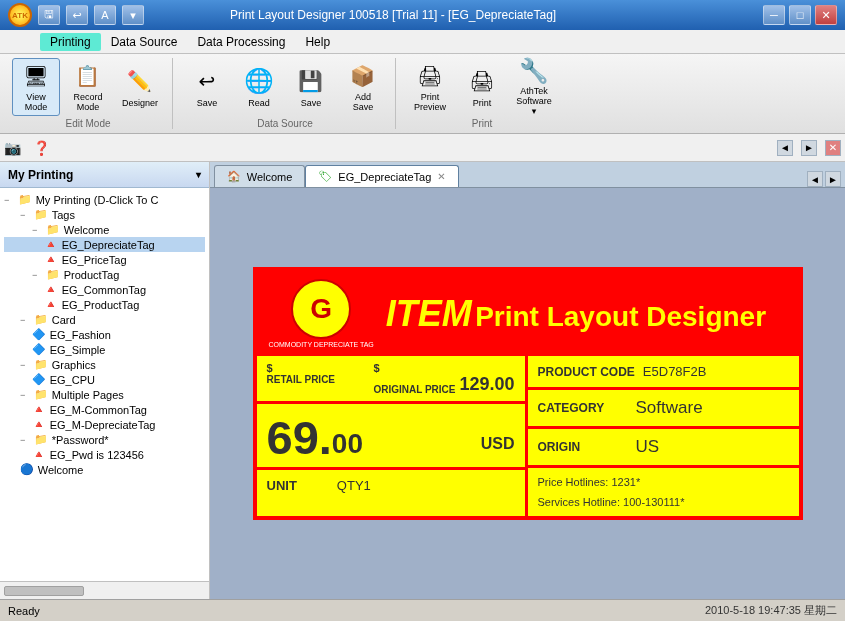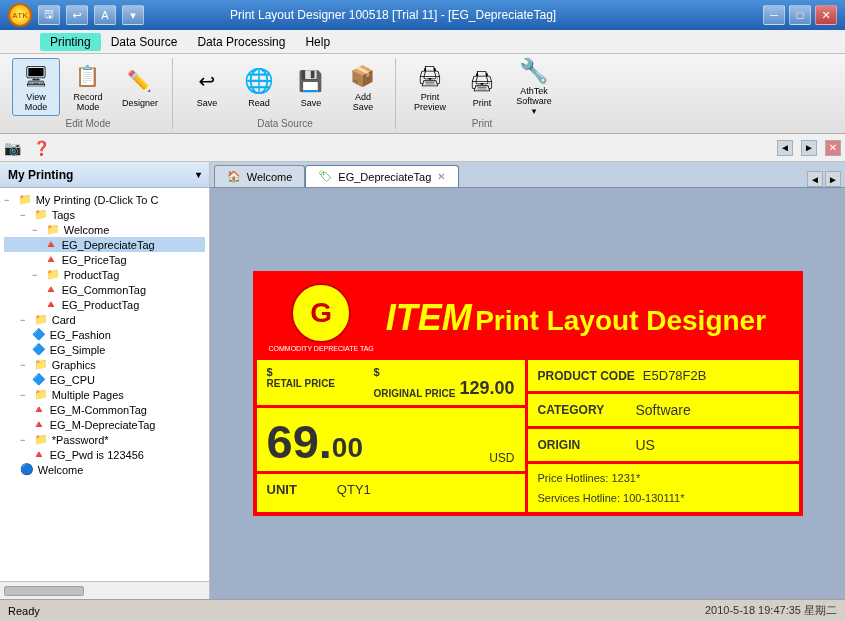--- a/index.html
+++ b/index.html
@@ -93,21 +93,21 @@
     .main-price-num { font-size: 47px; font-weight: bold; color: #333; line-height: 1; }
     .main-price-dec { font-size: 28px; font-weight: bold; color: #333; align-self: flex-start; margin-top: 14px; text-align: right; }
     .main-price-usd { font-size: 14px; font-weight: bold; color: #333; margin-left: 8px; }
     .tag-unit { display: flex; padding: 8px 10px; align-items: center; text-align: center; }
     .unit-label { font-size: 13px; font-weight: bold; color: #333; }
     .unit-value { font-size: 13px; color: #333; margin-left: 40px; }
     .tag-right { display: flex; flex-direction: column; }
     .tag-right-cell { padding: 8px 10px; border-bottom: 3px solid red; display: flex; align-items: center; gap: 8px; }
     .tag-right-cell:last-child { border-bottom: none; }
     .cell-label { font-size: 12px; font-weight: bold; color: #333; min-width: 90px; }
-    .cell-value { font-size: 14px; color: #333; }
+    .cell-value { font-size: 17px; color: #333; }
     .footer-text { font-size: 11px; color: #333; }
 
     
     .status-bar { height: 22px; background: #d4d0c8; border-top: 1px solid #a0a0a0; display: flex; align-items: center; justify-content: space-between; padding: 0 8px; font-size: 11px; }
     .status-right { color: #333; margin-left: 40px; }
 
     
     .tab-nav { display: flex; align-items: center; margin-left: auto; gap: 2px; }
     .nav-arrow { width: 16px; height: 16px; display: flex; align-items: center; justify-content: center; font-size: 10px; cursor: pointer; background: #d0d8e0; border: 1px solid #a0b0c0; }
   </style>
@@ -364,21 +364,21 @@
                 <div style="display:flex;align-items:flex-end;gap:4px;">
                   <span class="price-label">ORIGINAL PRICE</span>
                   <span class="orig-price">129.00</span>
                 </div>
               </div>
             </div>
 
             <div class="tag-main-price">
               <span class="main-price-num">69.</span>
               <span class="main-price-dec">00</span>
-              <span class="main-price-usd" style="margin-left:auto;align-self:flex-end;font-weight:normal;font-size:12px;">USD</span>
+              <span class="main-price-usd" style="margin-left:auto;align-self:flex-end;margin-bottom:8px;font-weight:bold;font-size:16px;">USD</span>
             </div>
 
             <div class="tag-unit">
               <span class="unit-label">UNIT</span>
               <span class="unit-value">QTY1</span>
             </div>
           </div>
 
           <div class="tag-right">
             <div class="tag-right-cell">

